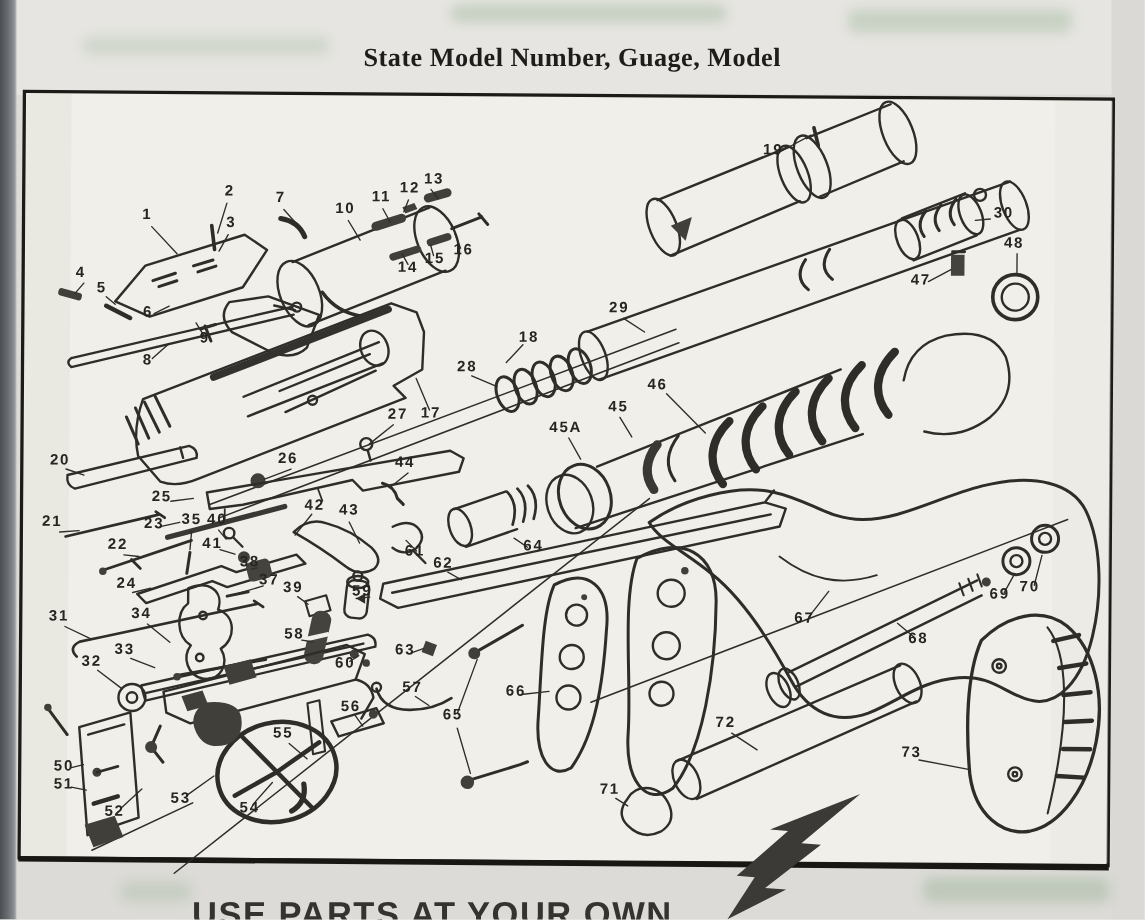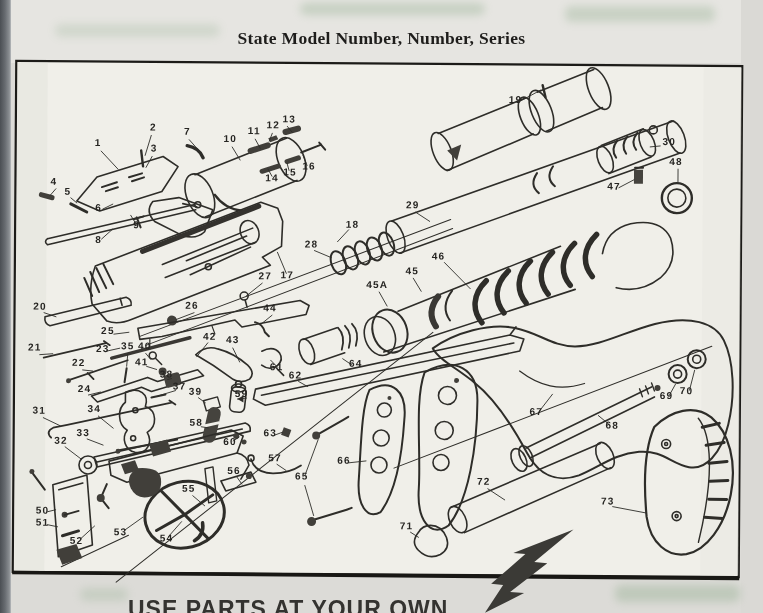--- a/index.html
+++ b/index.html
@@ -35,21 +35,21 @@
 </style>
 </head>
 <body>
 
 <div class="top-band"></div>
 <div class="right-band"></div>
 <div class="bleed b1"></div>
 <div class="bleed b2"></div>
 <div class="bleed b3"></div>
 <div class="page-edge"></div>
-<div class="page-title">State Model Number, Number, Series</div>
+<div class="page-title">State Model Number, Guage, Model</div>
 
 <svg width="763" height="613" viewBox="0 0 763 613">
   <g transform="rotate(0.4 377 318)">
 
     <rect x="14.5" y="63.5" width="726" height="511" fill="#f0efe9" stroke="#1c1b18" stroke-width="2.2"></rect>
     <rect x="16" y="65" width="30" height="508" fill="#e4e3dd" opacity="0.55"></rect>
     <rect x="702" y="65" width="38" height="508" fill="#e8e7e1" opacity="0.5"></rect>
     <path d="M14,575 L741,576" stroke="#181714" stroke-width="3.6"></path>
 
     <g stroke="#2e2d29" fill="none" stroke-width="1.6" stroke-linecap="round" stroke-linejoin="round">

